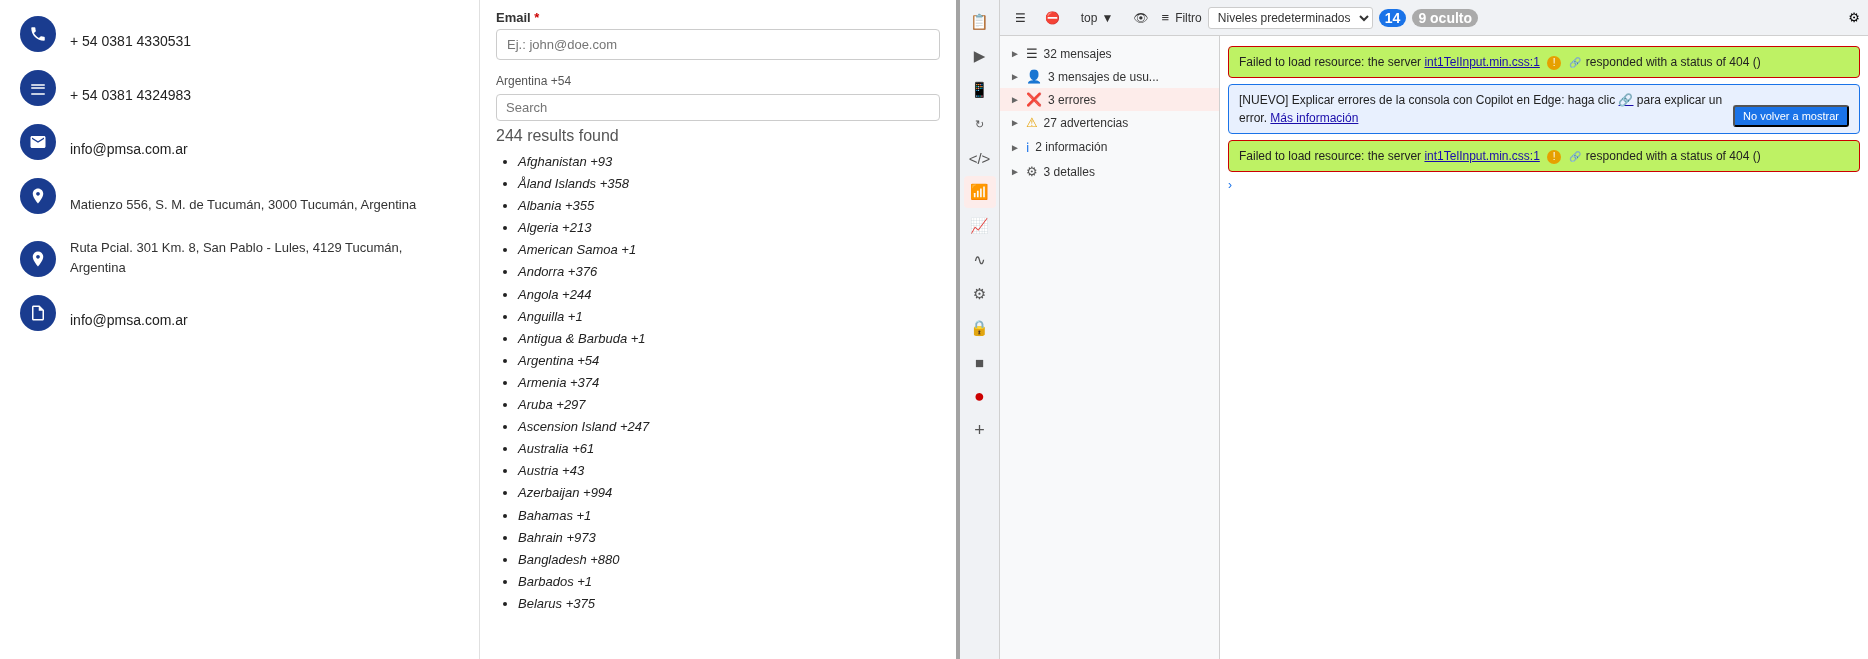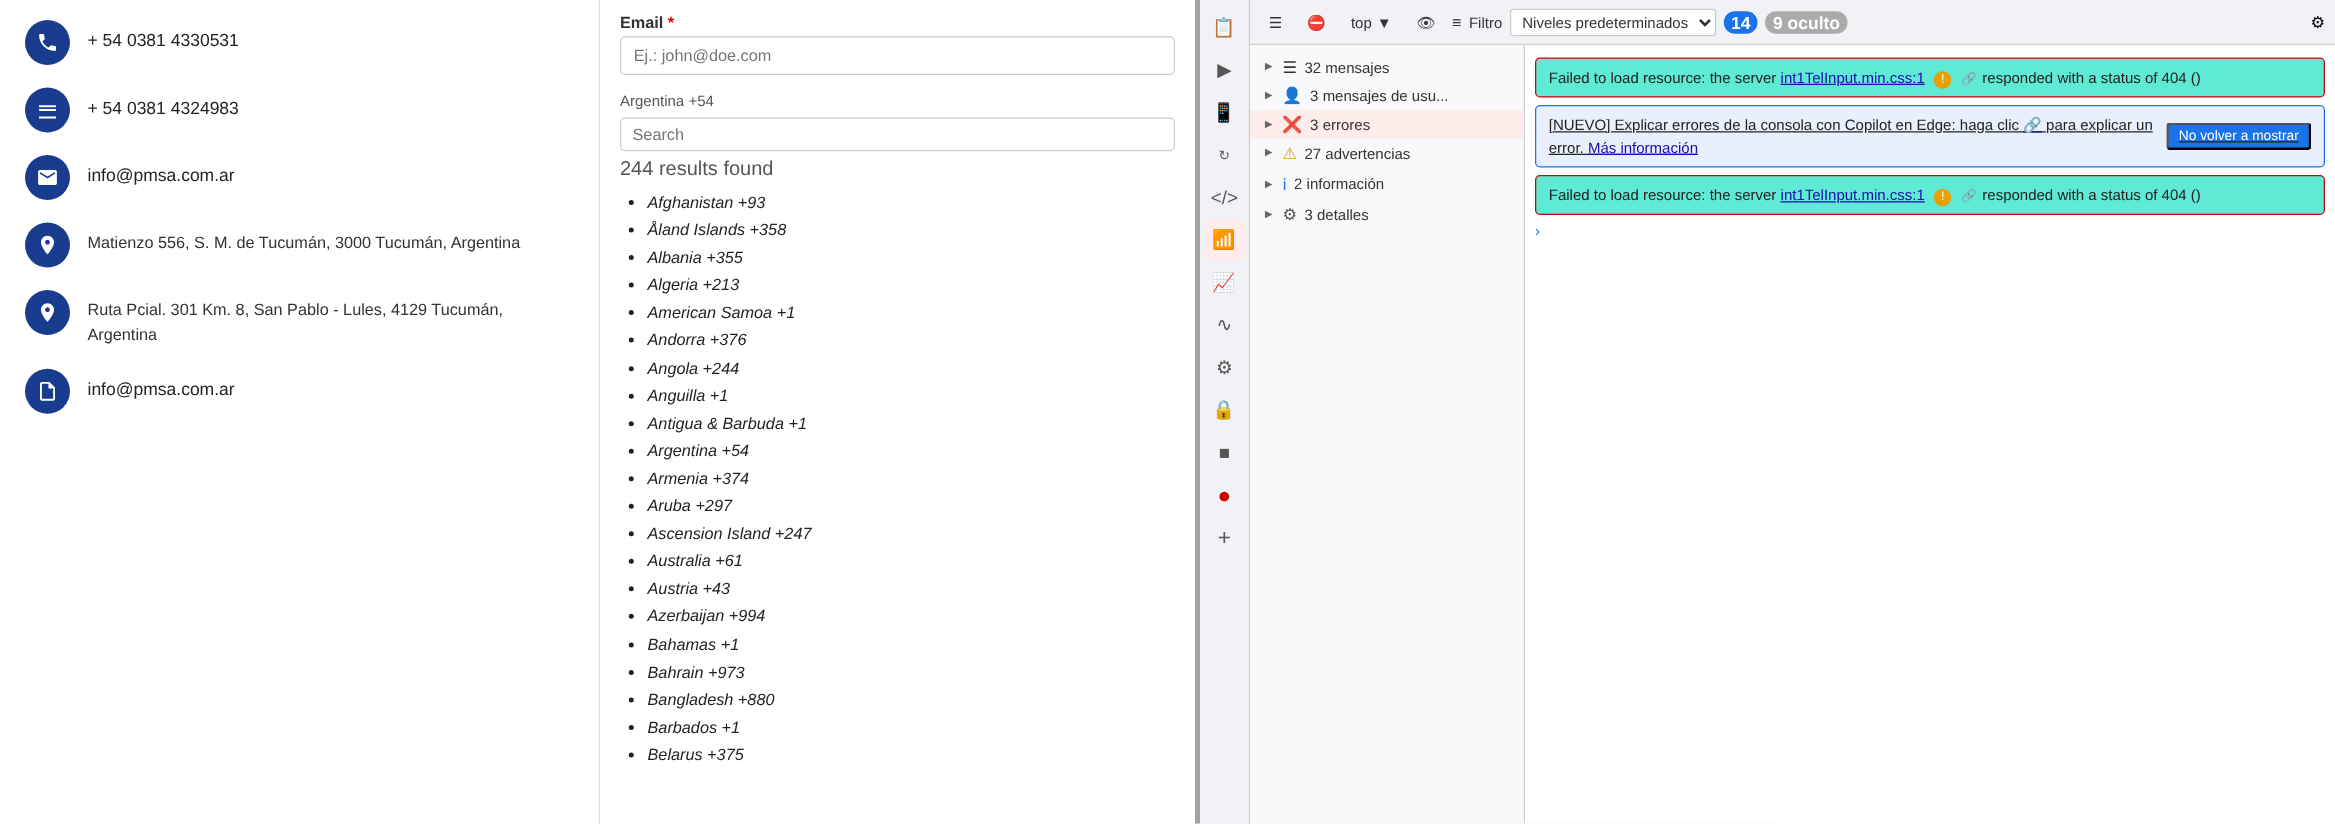--- a/index.html
+++ b/index.html
@@ -16,21 +16,21 @@
     
     .left-panel {
       width: 480px;
       padding: 16px 20px;
       background: #fff;
       border-right: 1px solid #e0e0e0;
       flex-shrink: 0;
     }
     .contact-item {
       display: flex;
-      align-items: flex-start;
+      align-items: flex-end;
       gap: 14px;
       margin-bottom: 18px;
     }
     .contact-icon {
       width: 36px;
       height: 36px;
       border-radius: 50%;
       background: #1a3c8f;
       display: flex;
       align-items: center;
@@ -245,21 +245,21 @@
       overflow-y: auto;
       padding: 4px 0;
     }
 
     
     .error-card {
       border: 1.5px solid #c00;
       border-radius: 4px;
       margin: 6px 8px;
       padding: 6px 10px;
-      background: #5eead4;
+      background: #bef264;
       font-size: 12px;
       color: #222;
       line-height: 1.5;
     }
     .error-card a {
       color: #1a0dab;
       text-decoration: underline;
     }
 
     .info-card {
@@ -481,21 +481,21 @@
 
         <div class="error-card">
           <span>Failed to load resource: the server </span>
           <a href="#">int1TelInput.min.css:1</a>
           <span class="icon-circle warn">!</span>
           <span class="icon-circle link">🔗</span>
           <span> responded with a status of 404 ()</span>
         </div>
 
         <div class="info-card">
-          <div style="display:flex; align-items:center; gap:8px; flex-wrap:wrap;text-decoration:underline;">
+          <div style="display:flex; align-items:flex-end; gap:8px; flex-wrap:wrap;">
             <div style="flex:1;">
               <span>[NUEVO] Explicar errores de la consola con Copilot en Edge: haga clic </span>
               <a href="#">🔗</a>
               <span> para explicar un error. </span>
               <a href="#">Más información</a>
             </div>
             <button class="no-show-btn">No volver a mostrar</button>
           </div>
         </div>
 

